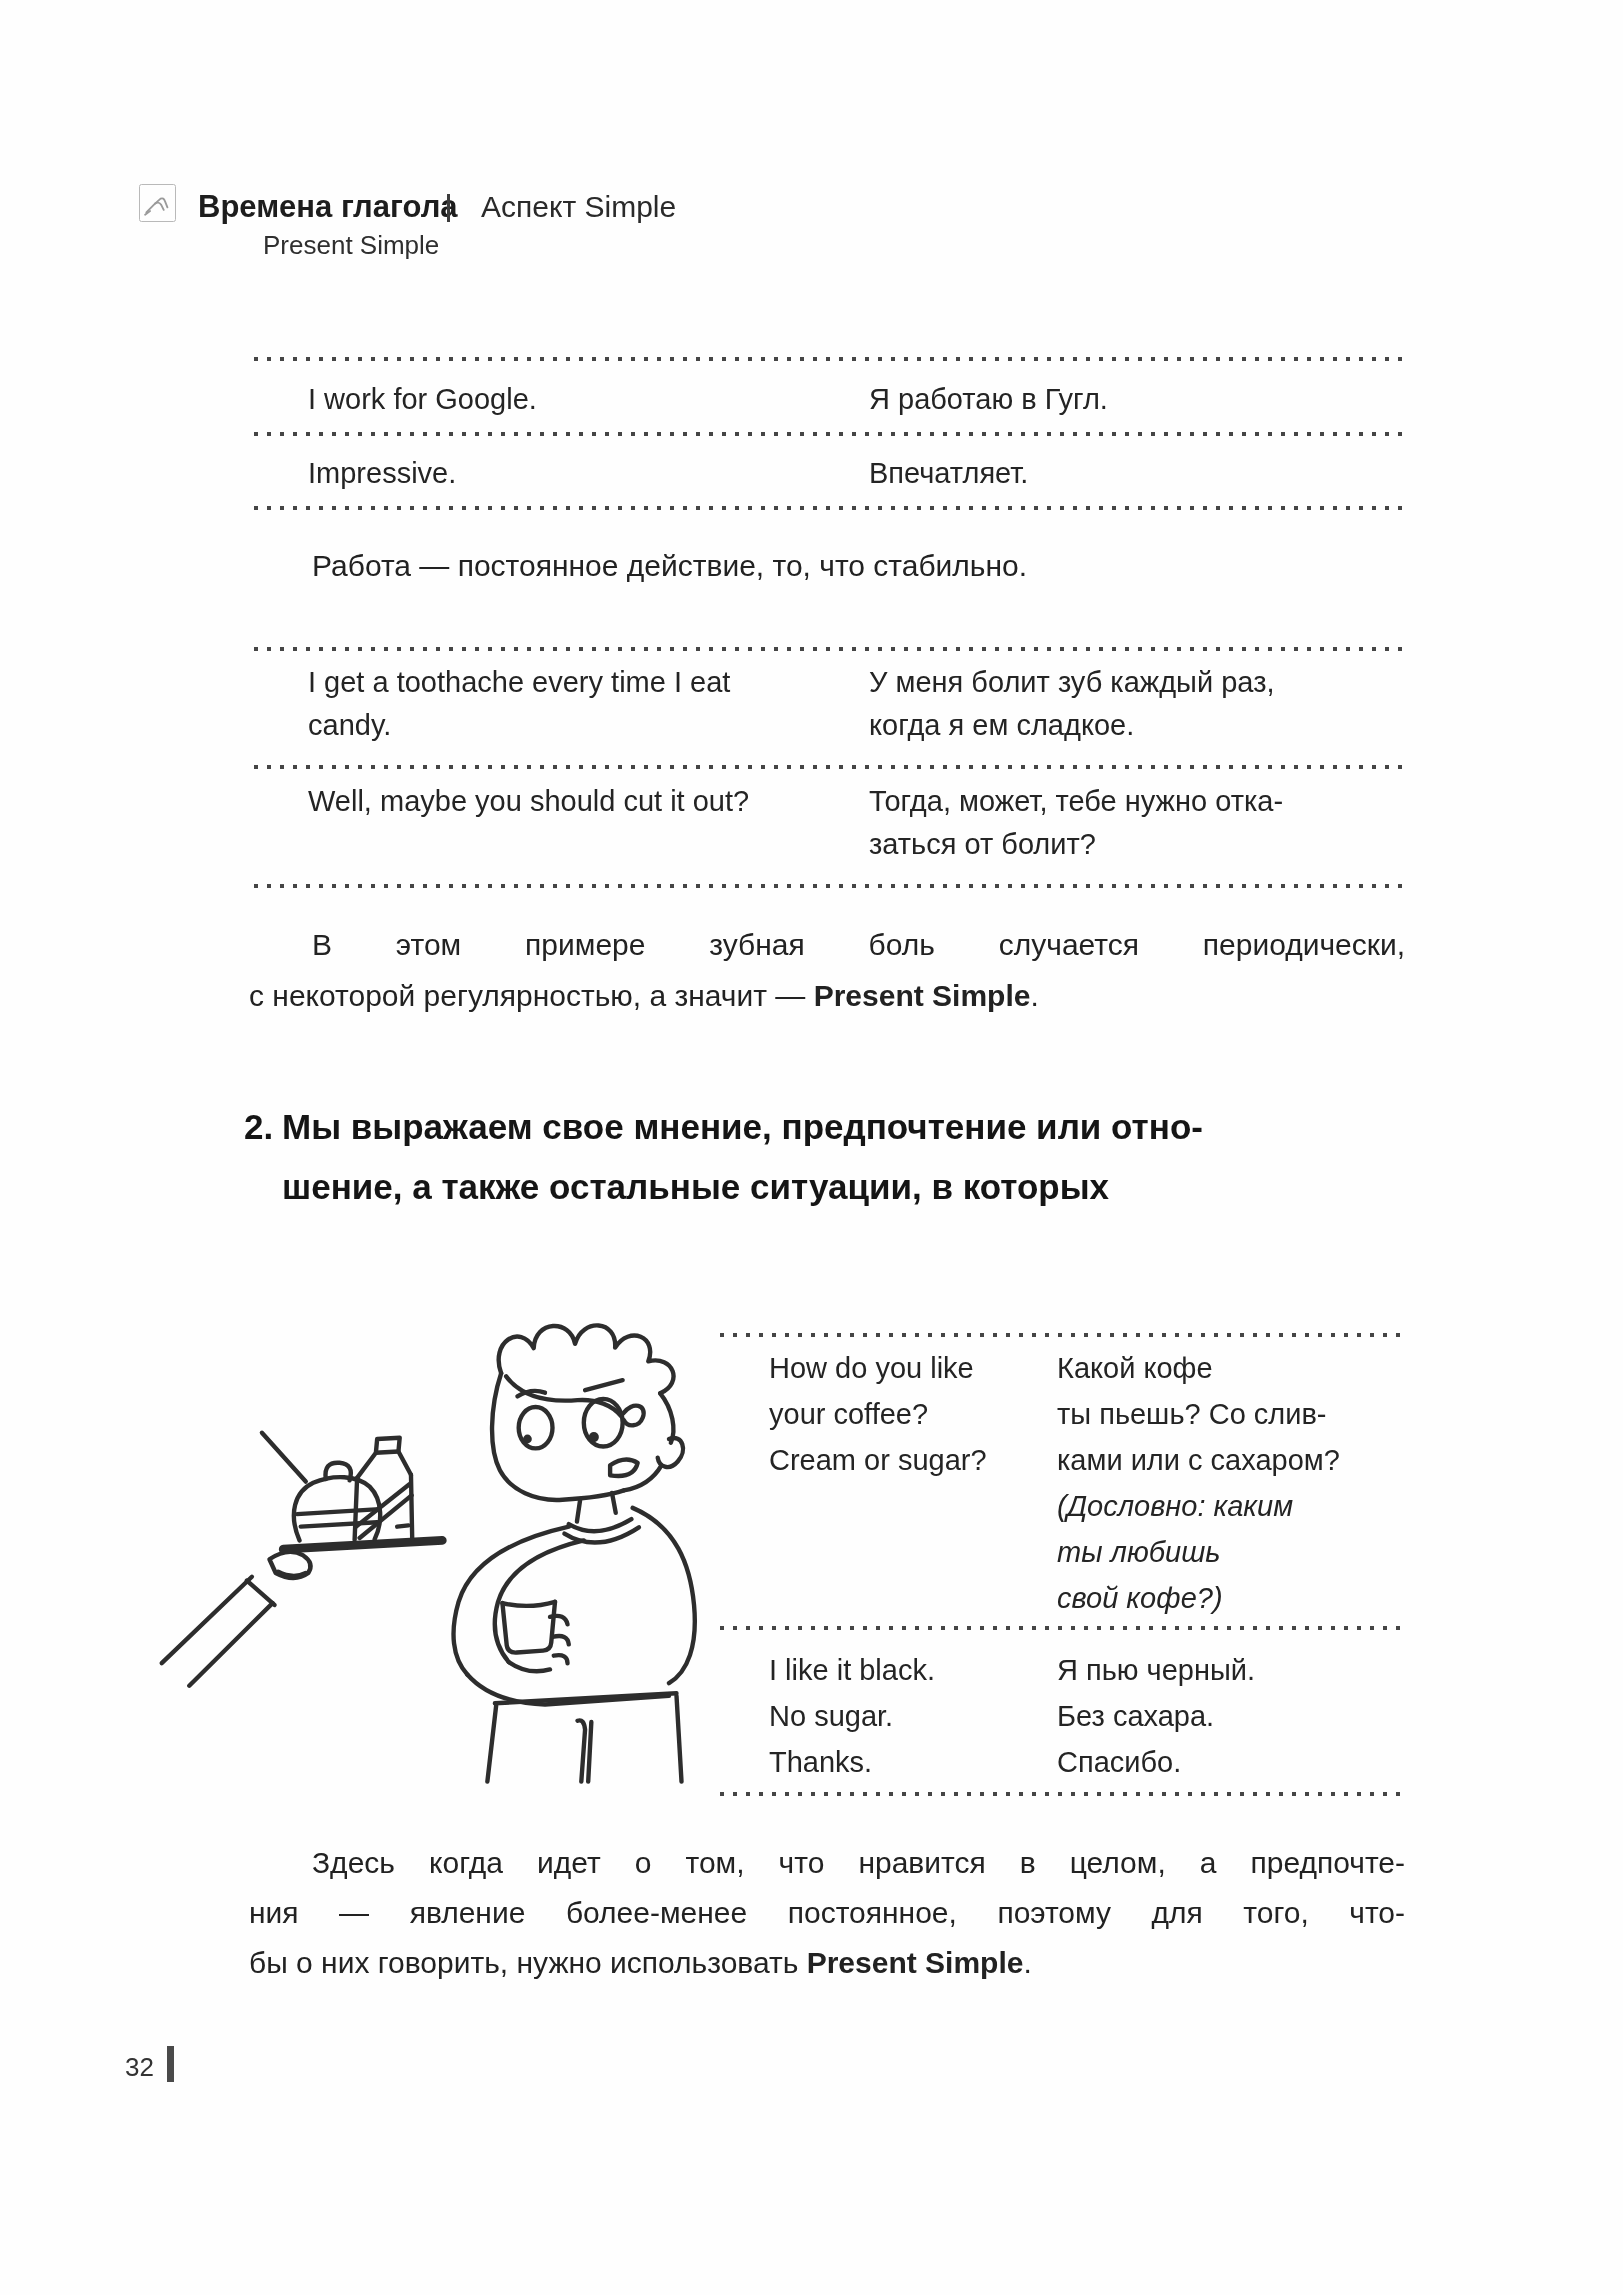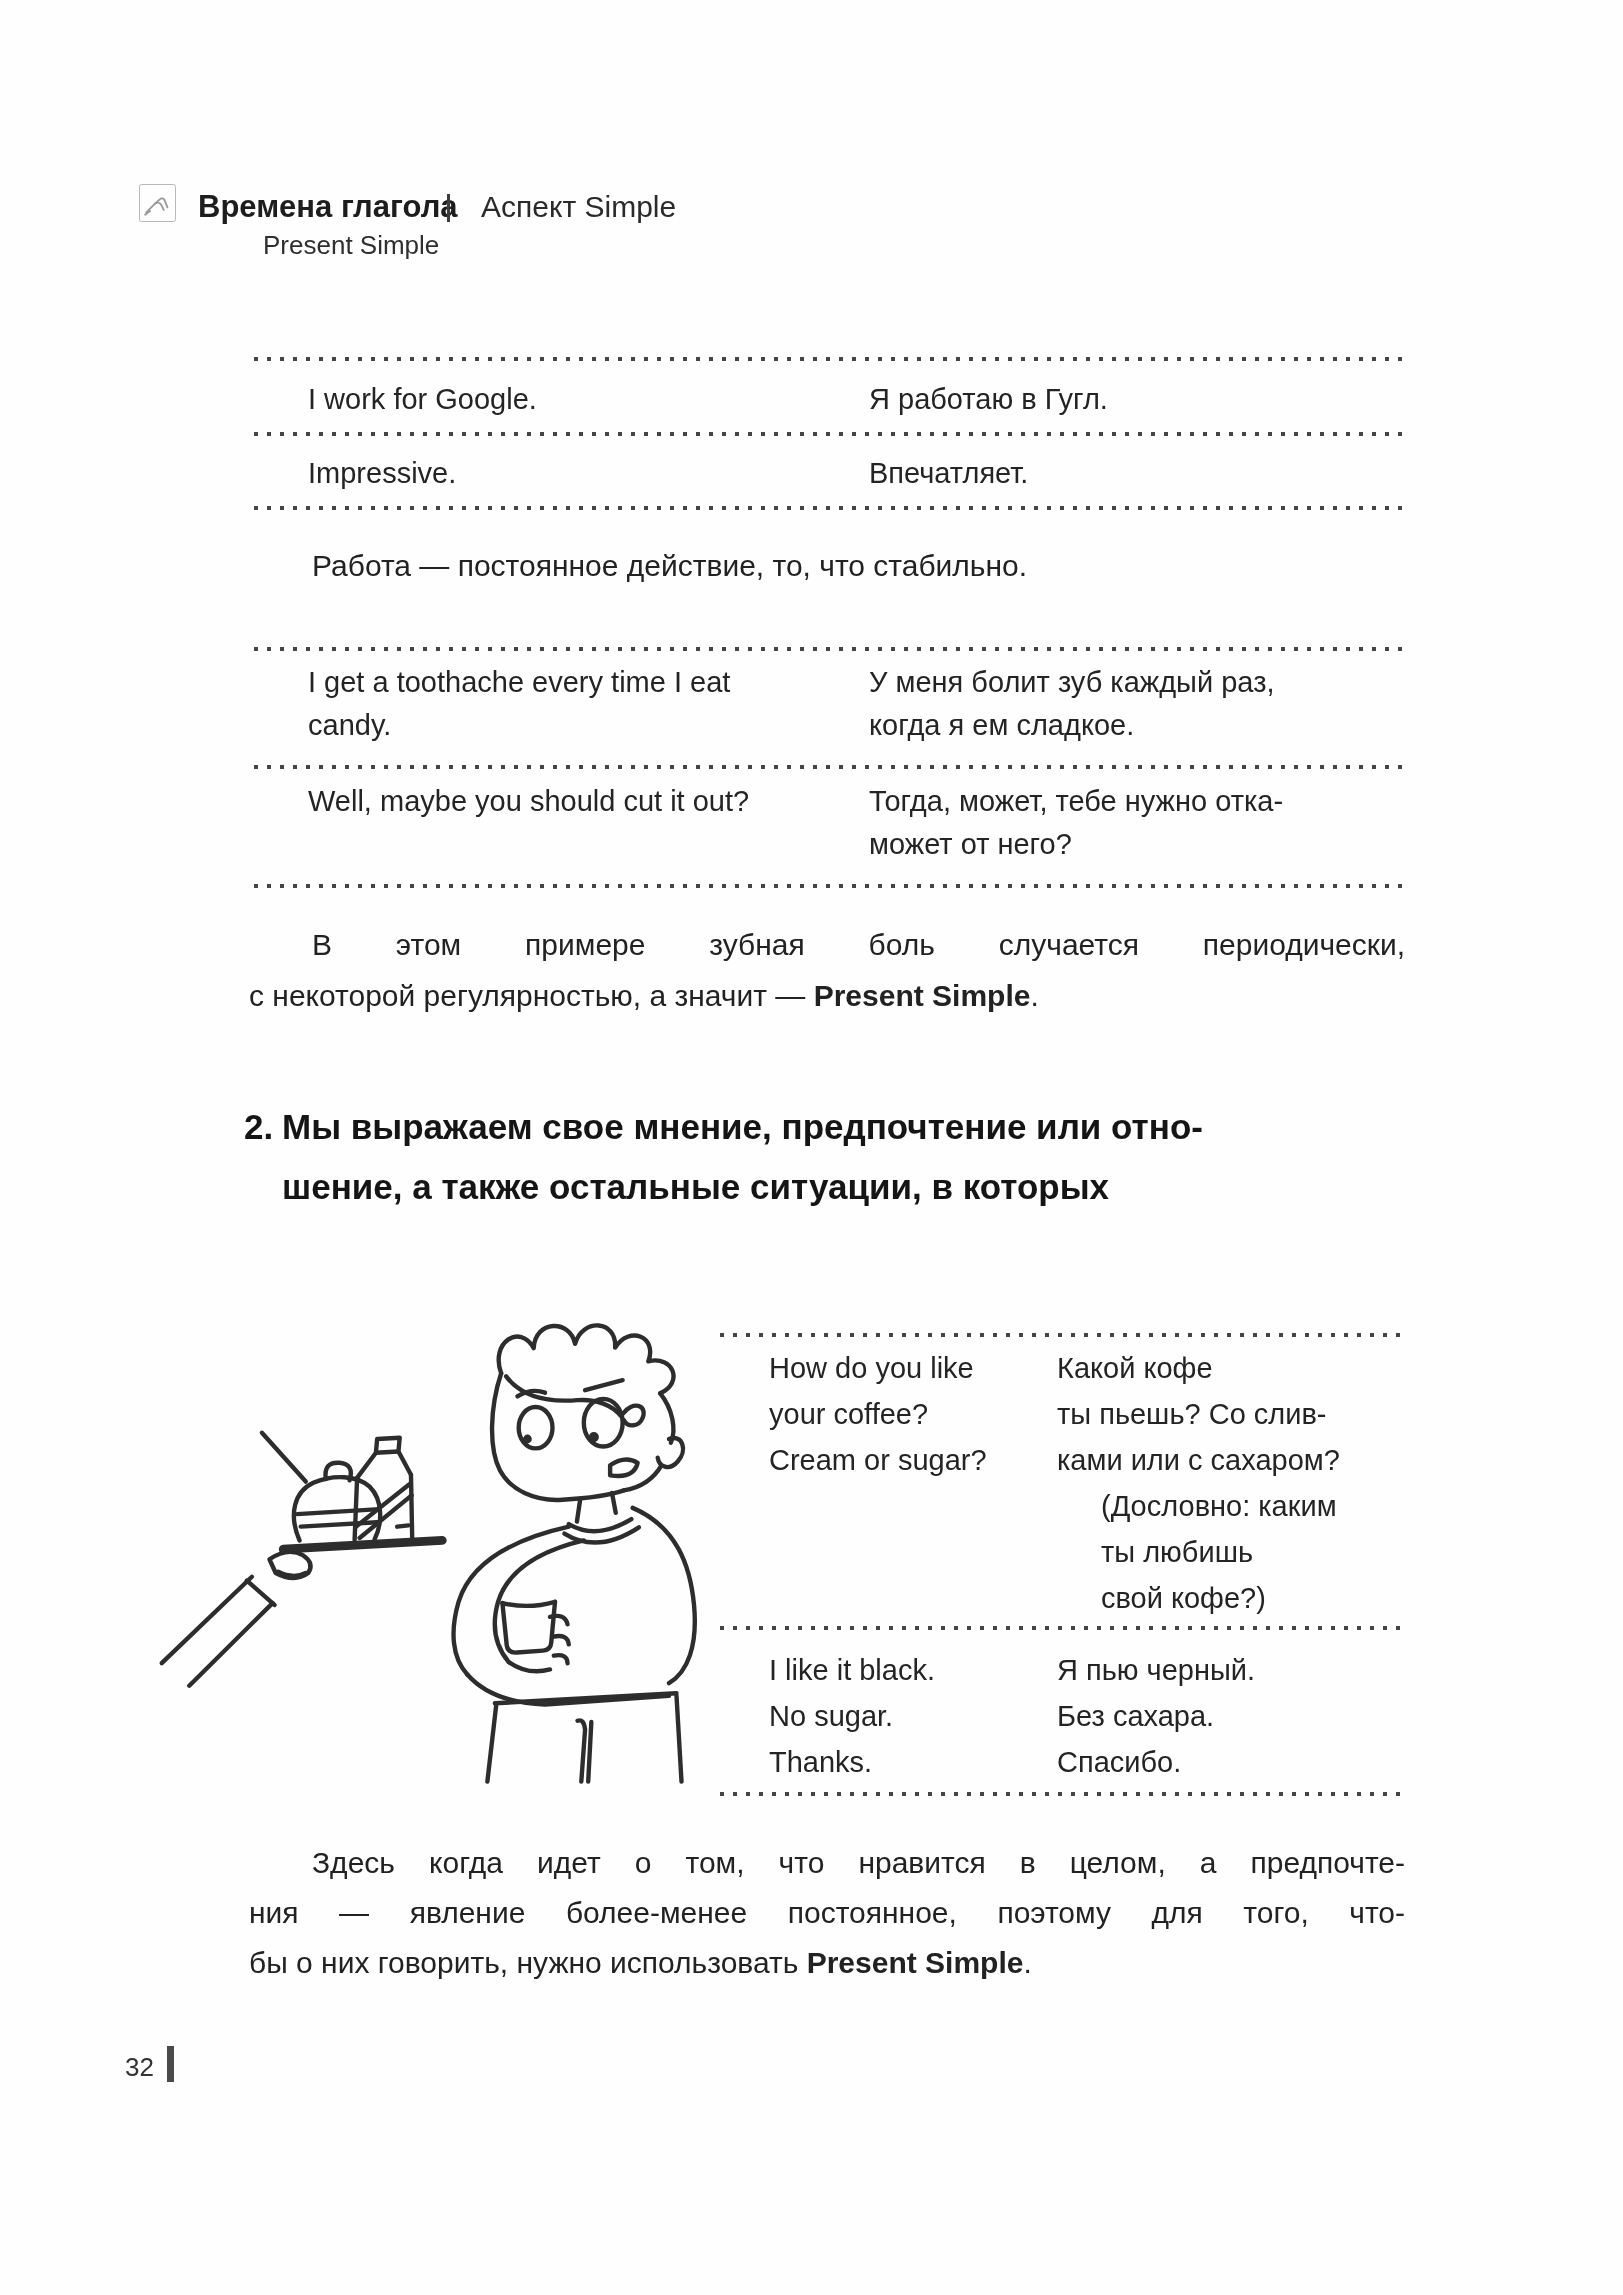--- a/index.html
+++ b/index.html
@@ -15,21 +15,21 @@
   .hdr-sep{left:447px;top:194px;width:3.1px;height:27.6px;background:#3c3c3c;}
   .hdr-aspect{left:481px;top:190px;font-size:30px;color:#2a2a2a;white-space:nowrap;}
   .hdr-sub{left:263px;top:230px;font-size:26px;color:#2f2f2f;white-space:nowrap;}
   
   .dots{height:4.4px;background-image:repeating-linear-gradient(90deg,#454545 0,#454545 3.8px,transparent 3.8px,transparent 13px);}
   .dots.w1{left:254px;width:1151px;}
   .dots.w3{left:720px;width:685px;}
   
   .dlg{font-size:29px;line-height:43px;color:#242424;white-space:nowrap;}
   .dlg3{font-size:29px;line-height:46px;color:#242424;white-space:nowrap;}
-  .it{margin-left:44px;}
+  .it{font-style:italic;}
   
   .para{left:249px;width:1156px;font-size:30px;color:#222;}
   .jline{text-align:justify;text-align-last:justify;}
   .indent{text-indent:63px;}
   .b{font-weight:bold;}
   .p2{line-height:51px;}
   .p3{line-height:50px;}
   .p1{left:249px;width:1156px;font-size:30px;line-height:50px;color:#222;text-indent:63px;white-space:nowrap;}
   
   .h2{left:244px;top:1097px;width:1165px;font-size:35px;font-weight:bold;line-height:60px;color:#151515;}
@@ -84,21 +84,21 @@
   <div class="abs dlg" style="left:308px;top:661px">
     <div>I get a toothache every time I eat</div>
     <div>candy.</div>
   </div>
   <div class="abs dots w1" style="top:765px"></div>
   <div class="abs dlg" style="left:308px;top:780px">
     <div>Well, maybe you should cut it out?</div>
   </div>
   <div class="abs dlg" style="left:869px;top:780px">
     <div>Тогда, может, тебе нужно отка-</div>
-    <div>может от него?</div>
+    <div>заться от болит?</div>
   </div>
   <div class="abs dots w1" style="top:884px"></div>
 
   <div class="abs para p2" style="top:919px">
     <div class="jline indent">В этом примере зубная боль случается периодически,</div>
     <div><span>с некоторой регулярностью, а значит — </span><span class="b">Present Simple</span><span>.</span></div>
   </div>
 
   <div class="abs h2">
     <span class="num">2.</span>

